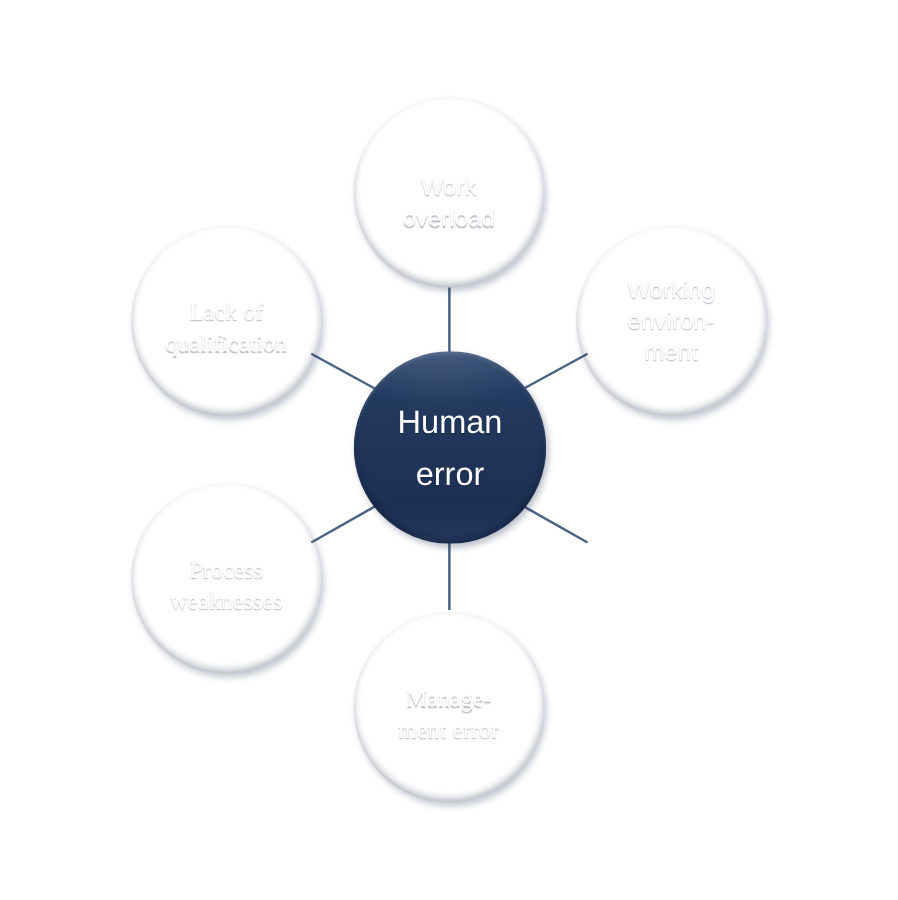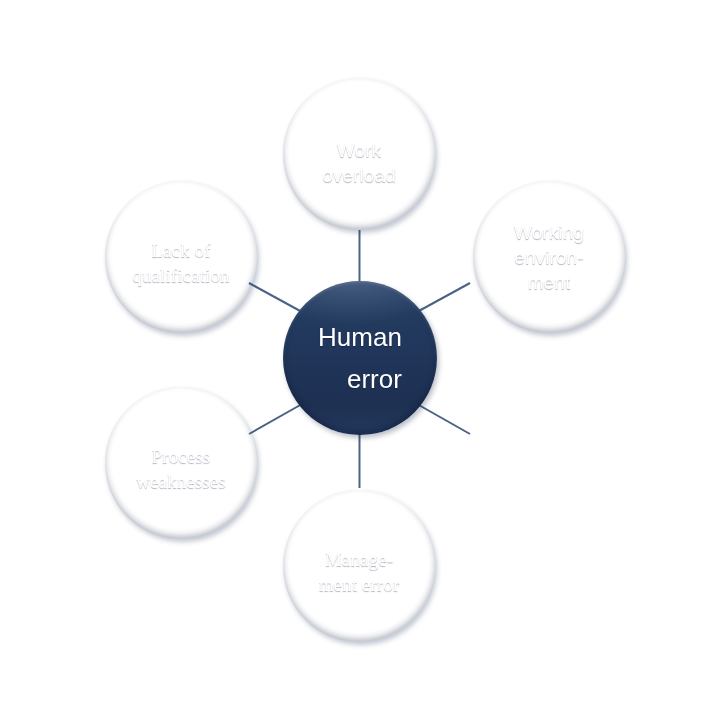--- a/index.html
+++ b/index.html
@@ -92,21 +92,20 @@
           #2b4370 0%,
           #264067 8%,
           #223a5e 28%,
           #203458 55%,
           #1d3052 80%,
           #24395f 100%);
     box-shadow:
       inset 0 2px 3px rgba(255,255,255,0.14),
       inset 0 -3px 6px rgba(5,15,35,0.35),
       2px 3px 5px rgba(25,40,70,0.30);
-    text-align: right;
   }
   .node.hub .label {
     font-size: 26px;
     line-height: 42px;
     font-weight: 400;
     text-shadow: 0 1px 1px rgba(10,20,45,0.45);
   }
 </style>
 </head>
 <body>
@@ -125,21 +124,21 @@
 
     <line x1="302" y1="404" x2="249" y2="434" stroke="#4a6384" stroke-width="2"></line>
 
     <line x1="302" y1="312" x2="249" y2="283" stroke="#4a6384" stroke-width="2"></line>
   </svg>
 
   <div class="node satellite" style="left:283px; top:78px;">
     <div class="label shift-down">Work<br>overload</div>
   </div>
 
-  <div class="node satellite" style="left:473px; top:181px;">
+  <div class="node satellite" style="left:461px; top:181px;">
     <div class="label">Working<br>environ-<br>ment</div>
   </div>
 
 
   <div class="node satellite" style="left:283px; top:490px;">
     <div class="label shift-down2">Manage-<br>ment error</div>
   </div>
 
   <div class="node satellite" style="left:105px; top:387px;">
     <div class="label shift-down2">Process<br>weaknesses</div>

